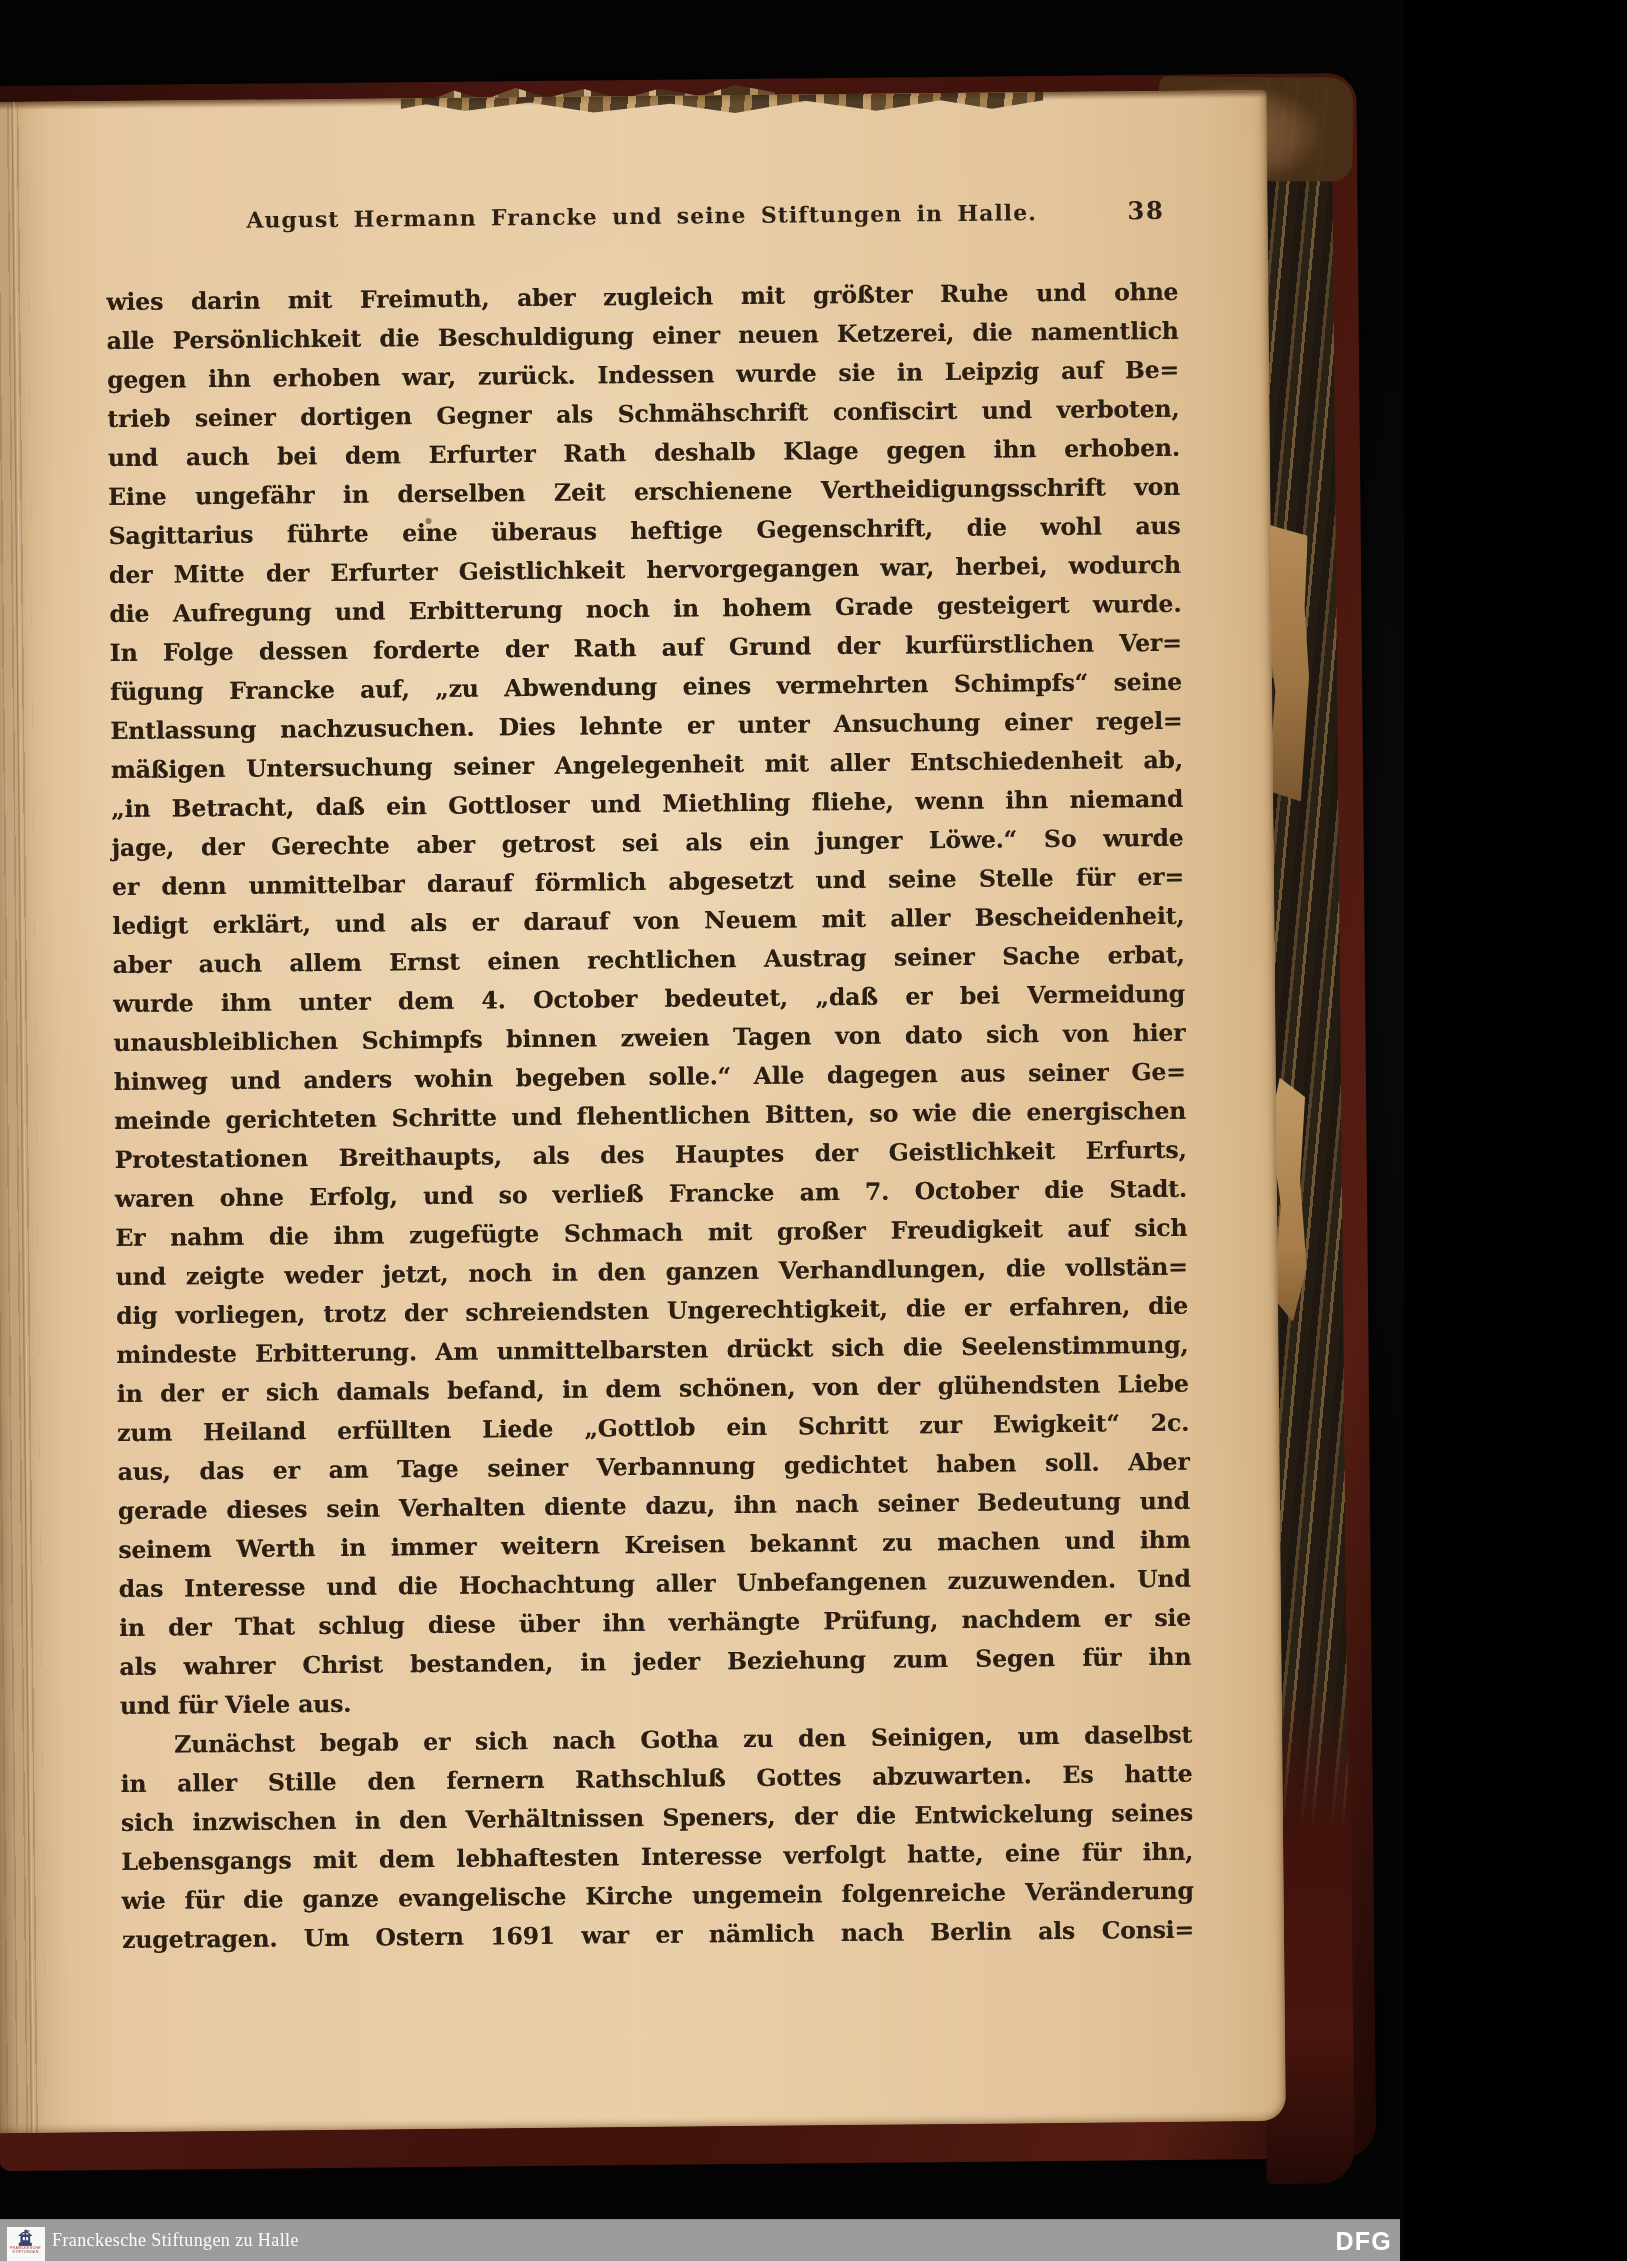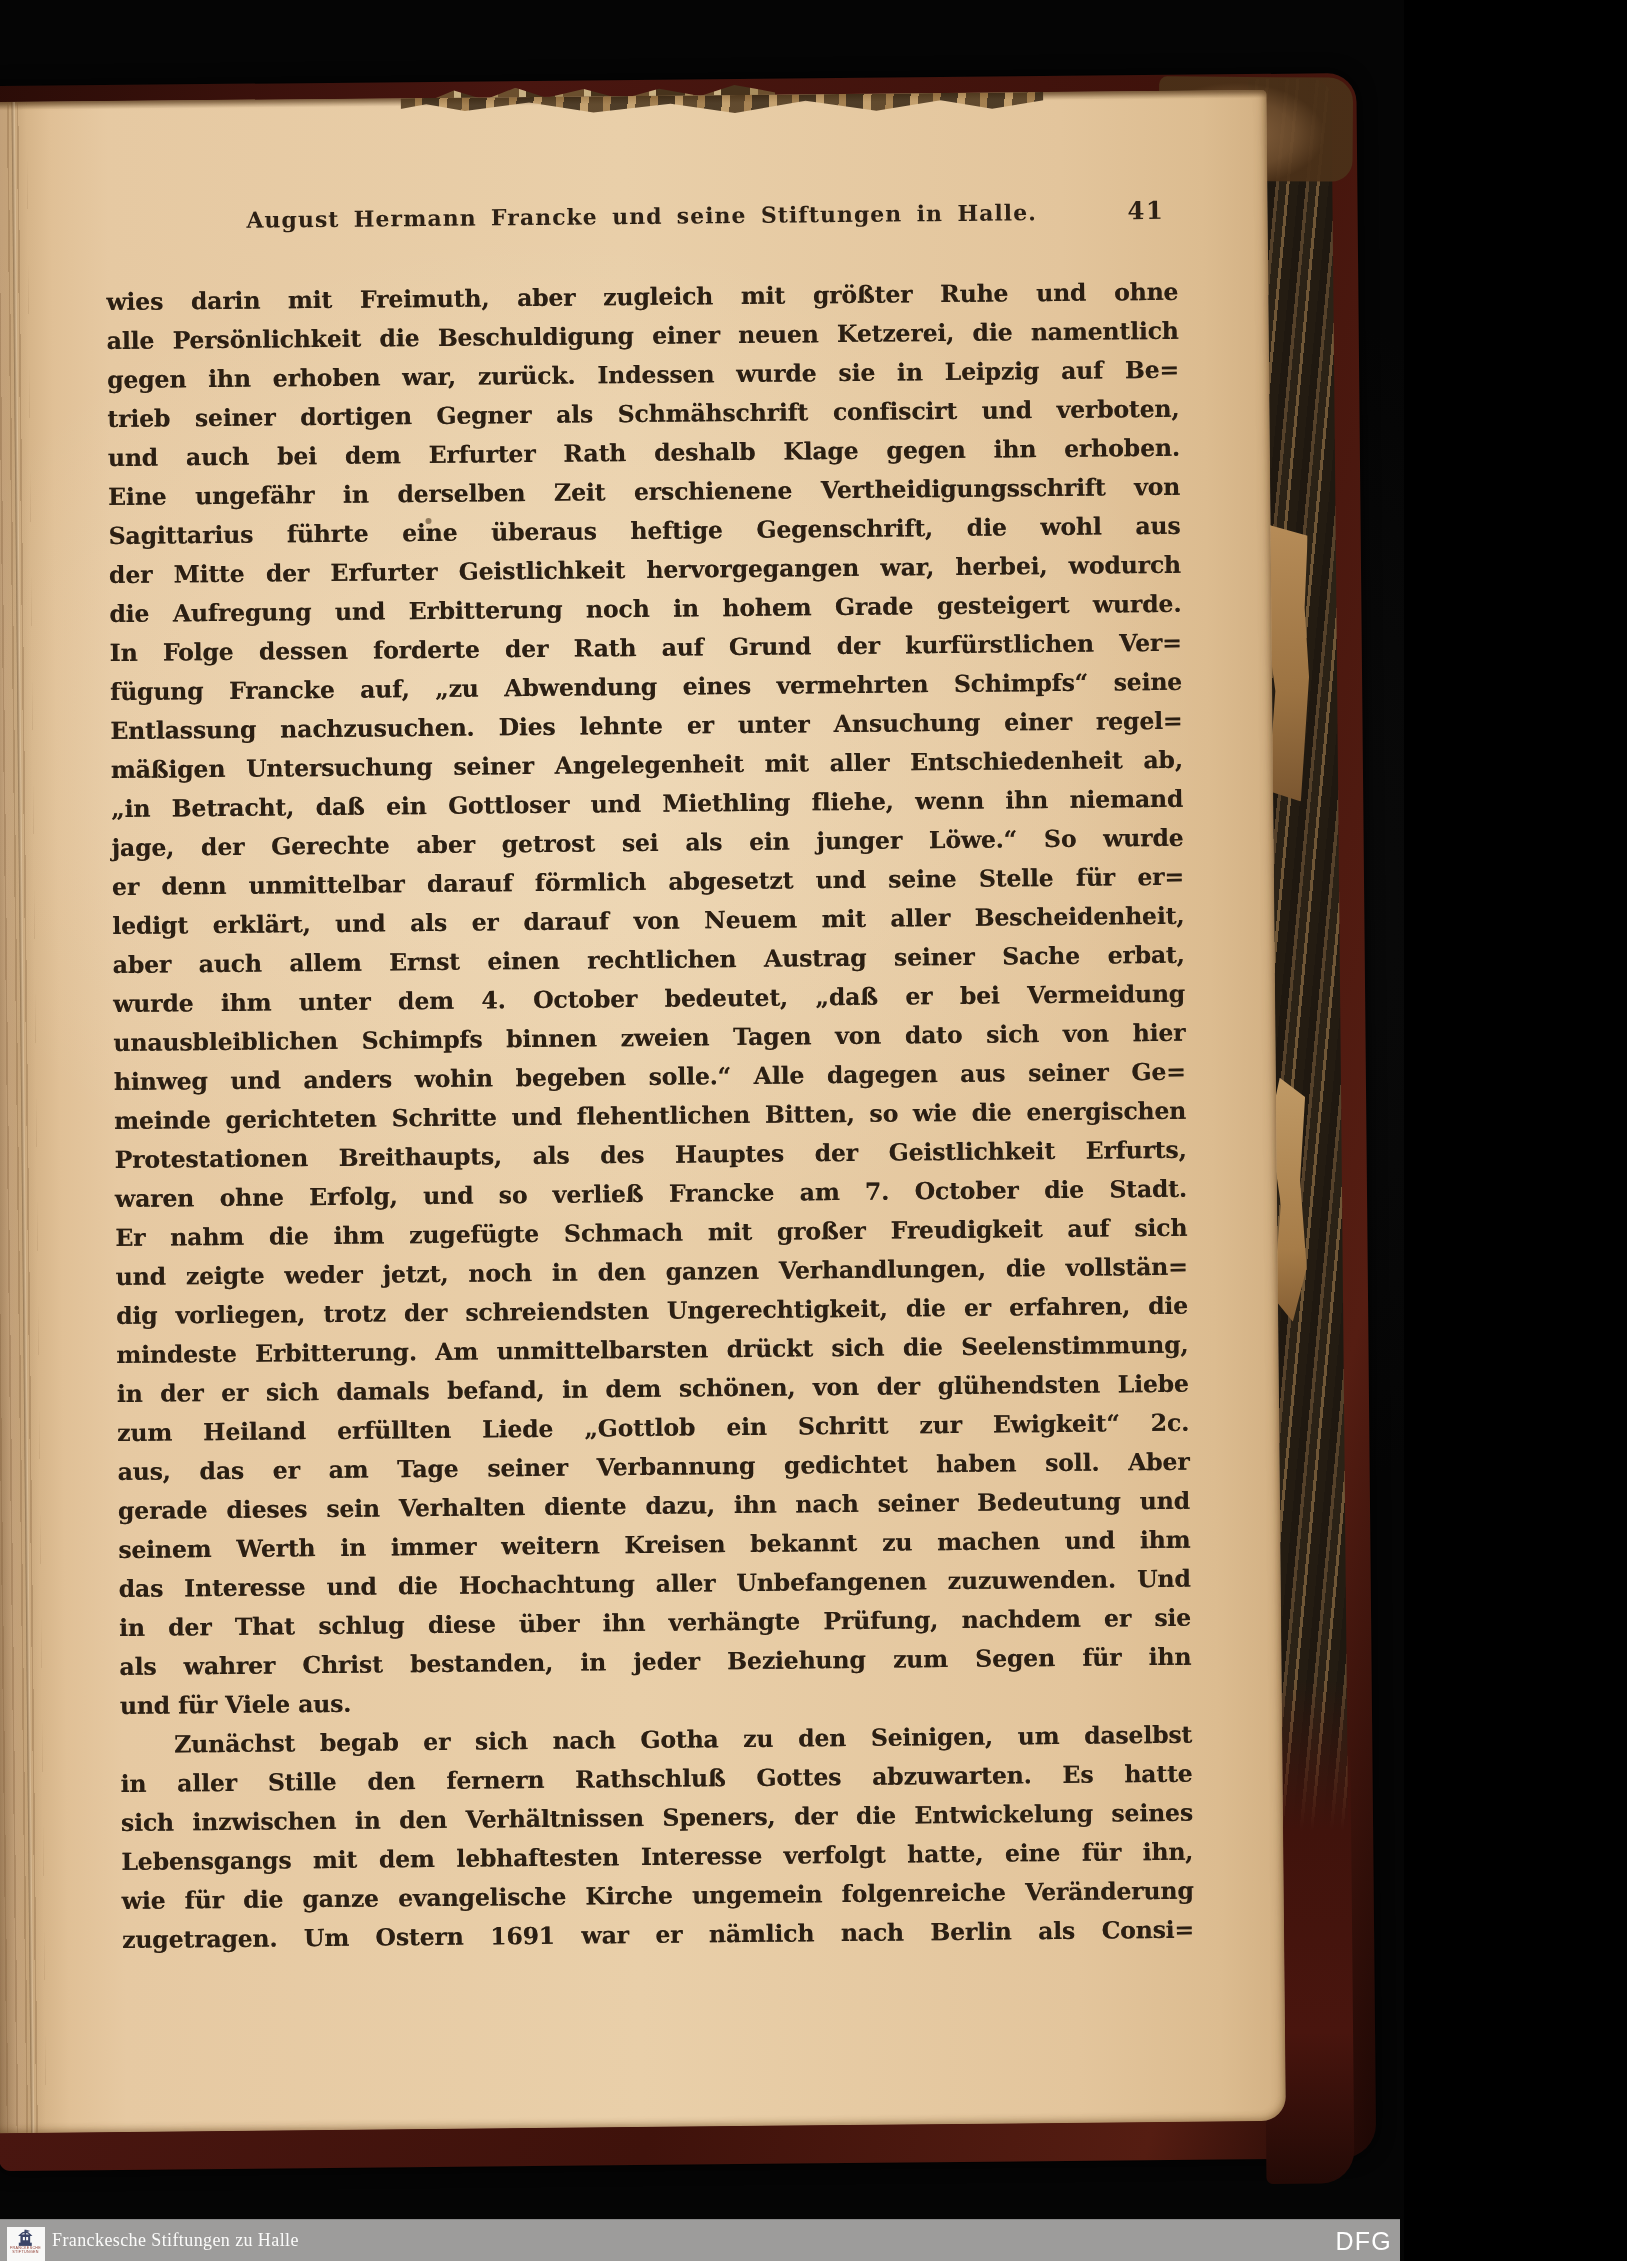--- a/index.html
+++ b/index.html
@@ -67,21 +67,21 @@
   .footer-bar{position:absolute;left:0;right:4px;top:2219px;height:42px;background:#9d9c9b;
         border-top:0.8px solid #8b8a89;font-family:"Liberation Serif", serif;}
   .logo-box{position:absolute;left:6.5px;top:6.5px;width:38px;height:36px;background:#f8f8f7;
         display:flex;flex-direction:column;align-items:center;justify-content:flex-start;}
   .logo-glyph{margin-top:1.6px;width:14.6px;height:18px;position:relative;}
   .logo-caption{font-family:"Liberation Sans", sans-serif;font-size:3.7px;line-height:4.1px;
         color:#8f3c31;text-align:center;letter-spacing:0.3px;white-space:nowrap;}
   .bar-title{position:absolute;left:52px;top:50%;transform:translateY(-52%);
         color:#fbfbfa;font-size:18px;letter-spacing:0.4px;}
   .dfg{position:absolute;right:8.1px;top:50%;transform:translateY(-50%);
-        font-family:"Liberation Sans", sans-serif;font-weight:400;font-size:25px;
+        font-family:"Liberation Sans", sans-serif;font-weight:700;font-size:25px;
         color:#fff;letter-spacing:1.2px;font-stretch:condensed;}
 </style>
 </head>
 <body>
 
 <div class="stage">
 
   <div class="book">
     <div class="cover"></div>
     <div class="marble-strip"></div>
@@ -92,21 +92,21 @@
     <div class="top-flap"></div>
 
     <div class="page">
       <div class="gutter"></div>
       <div class="crease"></div>
       <div class="top-damage"></div>
       <div class="speck"></div>
 
       <div class="running-head">
         <span class="head-title">August Hermann Francke und seine Stiftungen in Halle.</span>
-        <span class="page-number">41</span>
+        <span class="page-number">38</span>
       </div>
 
       <div class="body-text">
           <div class="line">wies darin mit Freimuth, aber zugleich mit größter Ruhe und ohne</div>
           <div class="line">alle Persönlichkeit die Beschuldigung einer neuen Ketzerei, die namentlich</div>
           <div class="line">gegen ihn erhoben war, zurück.  Indessen wurde sie in Leipzig auf Be=</div>
           <div class="line">trieb seiner dortigen Gegner als Schmähschrift confiscirt und verboten,</div>
           <div class="line">und auch bei dem Erfurter Rath deshalb Klage gegen ihn erhoben.</div>
           <div class="line">Eine ungefähr in derselben Zeit erschienene Vertheidigungsschrift von</div>
           <div class="line">Sagittarius führte eine überaus heftige Gegenschrift, die wohl aus</div>

